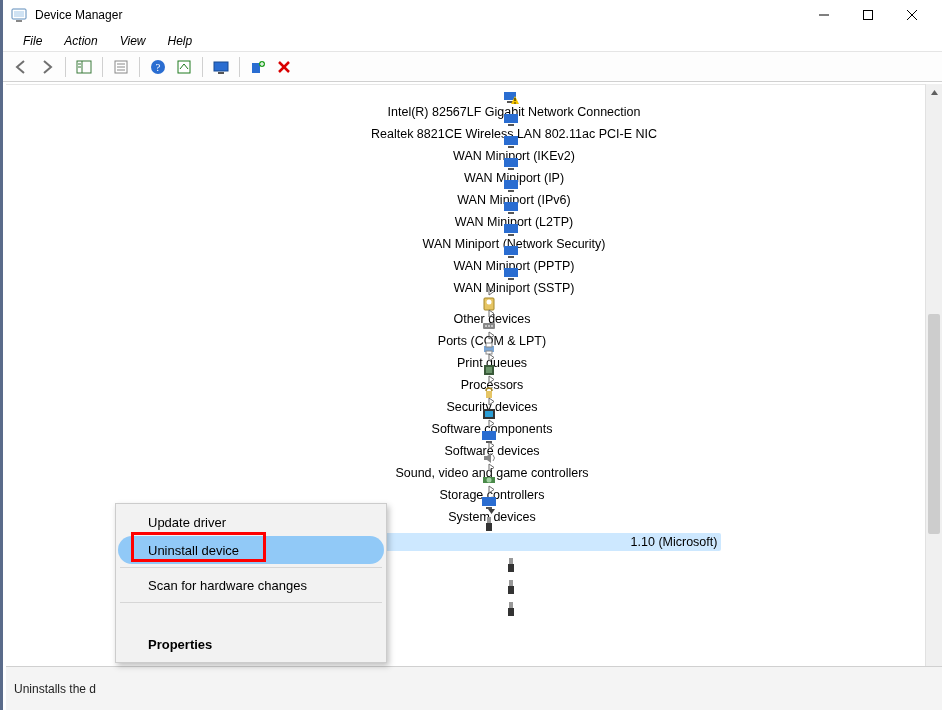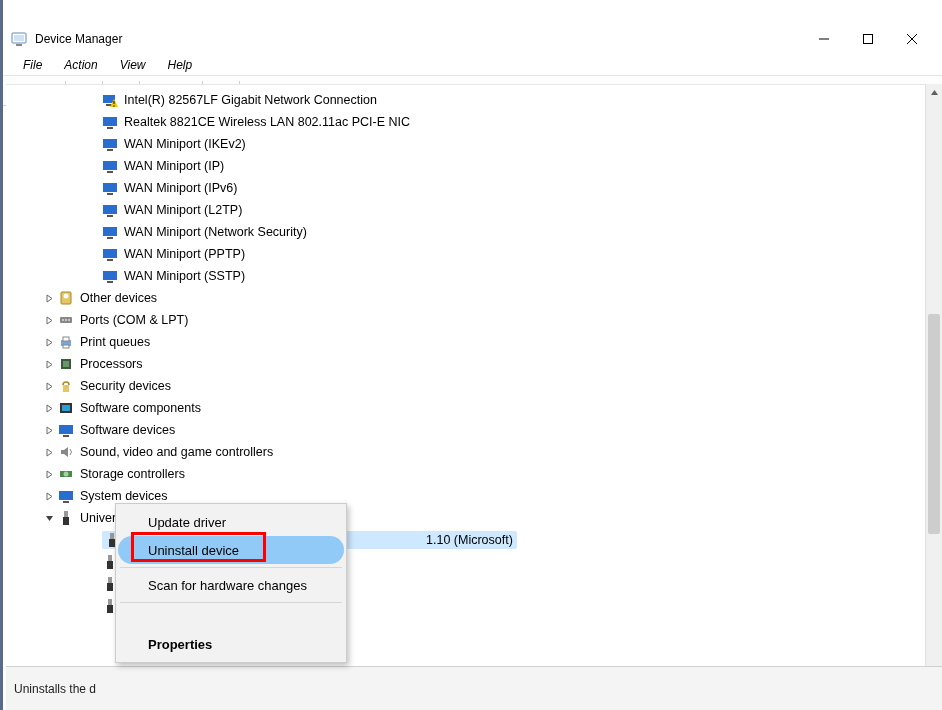--- a/index.html
+++ b/index.html
@@ -13,21 +13,20 @@
     position: relative;
     border-left: 3px solid #5a6b8a;
   }
   
   .title-bar {
     height: 30px;
     display: flex;
     align-items: center;
     padding: 0 8px;
     background: #fff;
-    margin-top: 24px;
   }
   .title-bar .app-icon { width: 16px; height: 16px; margin-right: 8px; }
   .title-text { font-size: 12px; color: #000; }
   .title-spacer { flex: 1; }
   .win-btn { width: 44px; height: 30px; display: flex; align-items: center; justify-content: center; }
   .win-btn svg { display: block; }
 
   
   .menu-bar {
     height: 22px;
@@ -74,20 +73,21 @@
   }
   .tree {
     padding: 4px 0 4px 0;
     position: relative;
   }
   .node {
     display: flex;
     align-items: center;
     height: 22px;
     white-space: nowrap;
+    flex-direction: column;
   }
   .node .caret {
     width: 14px; height: 14px;
     display: flex; align-items: center; justify-content: center;
     margin-right: 2px;
     color: #6a6a6a;
   }
   .node .caret.none { visibility: hidden; }
   .node .dev-icon { width: 16px; height: 16px; margin-right: 6px; flex-shrink: 0; }
   .node .label { font-size: 12.5px; color: #000; }
@@ -104,21 +104,21 @@
   .ind-0 { padding-left: 36px; }
   .ind-1 { padding-left: 80px; }
   .ind-usb { padding-left: 80px; }
   .ind-usb .caret { visibility: hidden; }
 
   
   .ctx {
     position: absolute;
     left: 112px;
     top: 503px;
-    width: 232px;
+    width: 272px;
     background: #f2f2f2;
     border: 1px solid #cccccc;
     box-shadow: 2px 3px 6px rgba(0,0,0,.25);
     padding: 4px 2px;
     z-index: 20;
   }
   .ctx-row {
     height: 28px;
     display: flex;
     align-items: center;

